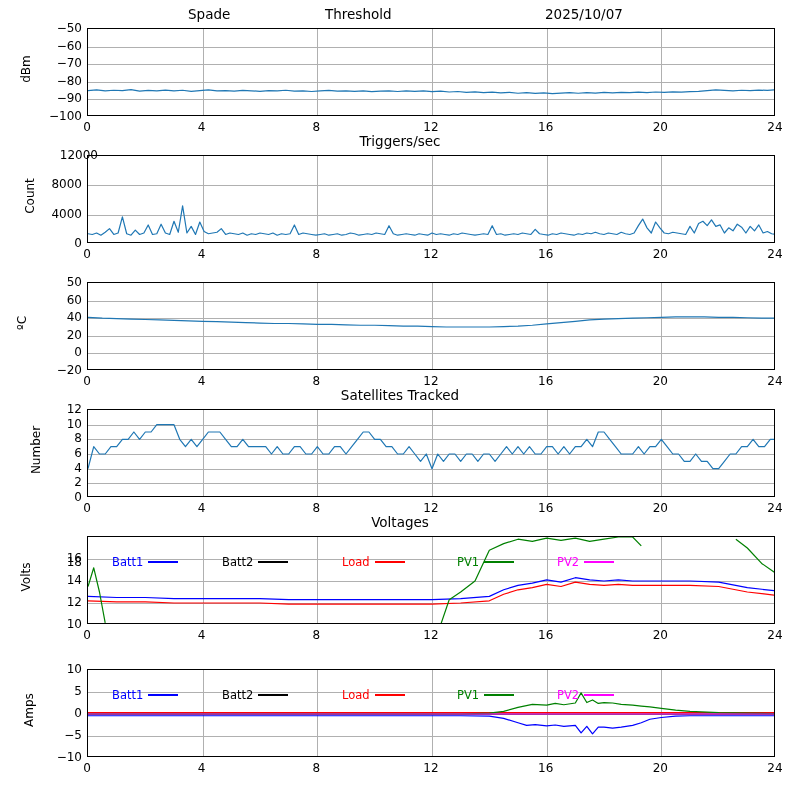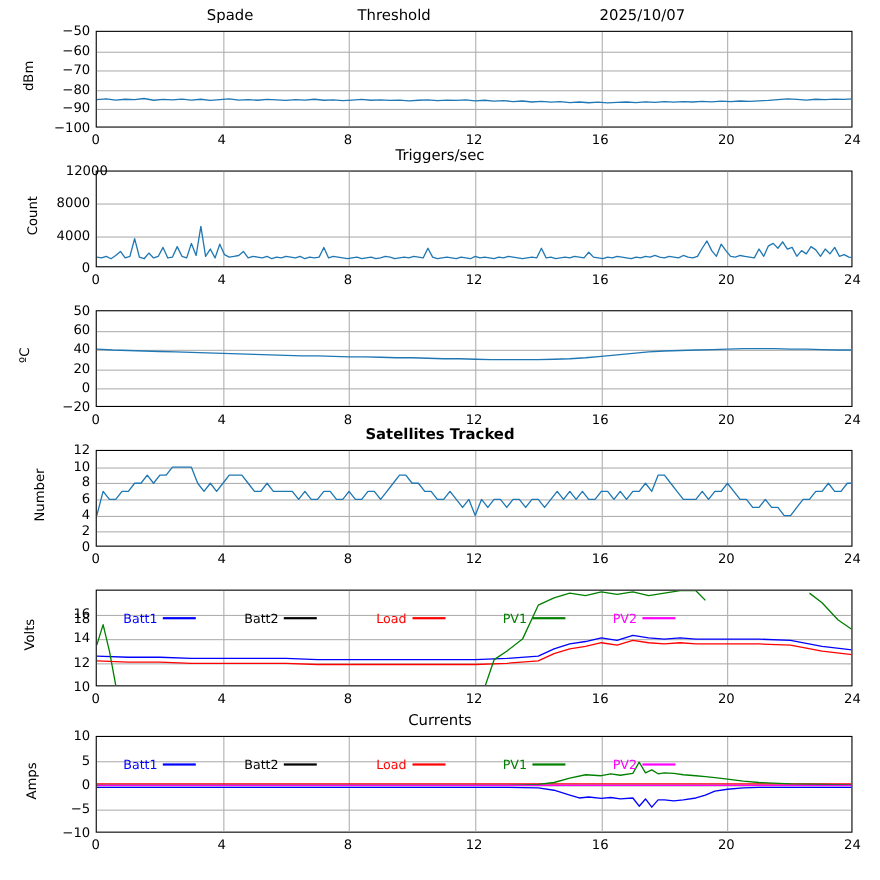--- a/index.html
+++ b/index.html
@@ -215,21 +215,21 @@
         <div class="xtick" style="left: 87px; top: 114px;">0</div>
         <div class="xtick" style="left: 201.667px; top: 114px;">4</div>
         <div class="xtick" style="left: 316.333px; top: 114px;">8</div>
         <div class="xtick" style="left: 431px; top: 114px;">12</div>
         <div class="xtick" style="left: 545.667px; top: 114px;">16</div>
         <div class="xtick" style="left: 660.333px; top: 114px;">20</div>
         <div class="xtick" style="left: 775px; top: 114px;">24</div>
         <div class="ylabel" style="top: 56px; left: 12px; height: 20px;"><span>ºC</span></div>
       </div>
       <div class="panel" style="top: 387px; height: 133px;">
-        <div class="panel-title-row" style="top: 0px; font-weight: bold;"><span class="panel-title">Satellites Tracked</span></div>
+        <div class="panel-title-row" style="top: 0px;"><span class="panel-title">Satellites Tracked</span></div>
         <div class="plot-area" style="top: 22px; height: 88px;">
           <div class="grid-line-h" style="top: 73px;"></div>
           <div class="grid-line-h" style="top: 59px;"></div>
           <div class="grid-line-h" style="top: 44px;"></div>
           <div class="grid-line-h" style="top: 29px;"></div>
           <div class="grid-line-h" style="top: 15px;"></div>
           <div class="grid-line-v" style="left: 115px;"></div>
           <div class="grid-line-v" style="left: 229px;"></div>
           <div class="grid-line-v" style="left: 344px;"></div>
           <div class="grid-line-v" style="left: 459px;"></div>
@@ -248,20 +248,21 @@
         <div class="xtick" style="left: 87px; top: 114px;">0</div>
         <div class="xtick" style="left: 201.667px; top: 114px;">4</div>
         <div class="xtick" style="left: 316.333px; top: 114px;">8</div>
         <div class="xtick" style="left: 431px; top: 114px;">12</div>
         <div class="xtick" style="left: 545.667px; top: 114px;">16</div>
         <div class="xtick" style="left: 660.333px; top: 114px;">20</div>
         <div class="xtick" style="left: 775px; top: 114px;">24</div>
         <div class="ylabel" style="top: 56px; left: 12px; height: 20px;"><span>Number</span></div>
       </div>
       <div class="panel" style="top: 514px; height: 133px;">
+        <div class="panel-title-row" style="top: 0px;"><span class="panel-title">Voltages</span></div>
         <div class="plot-area" style="top: 22px; height: 88px;">
           <div class="grid-line-h" style="top: 66px;"></div>
           <div class="grid-line-h" style="top: 44px;"></div>
           <div class="grid-line-h" style="top: 22px;"></div>
           <div class="grid-line-v" style="left: 115px;"></div>
           <div class="grid-line-v" style="left: 229px;"></div>
           <div class="grid-line-v" style="left: 344px;"></div>
           <div class="grid-line-v" style="left: 459px;"></div>
           <div class="grid-line-v" style="left: 573px;"></div>
           <svg class="trace" width="688" height="88">
@@ -283,21 +284,20 @@
         <div class="xtick" style="left: 660.333px; top: 114px;">20</div>
         <div class="xtick" style="left: 775px; top: 114px;">24</div>
         <div class="ylabel" style="top: 56px; left: 12px; height: 20px;"><span>Volts</span></div>
         <div class="legend" style="left: 112px; top: 40px;"><span class="lg-label" style="color: rgb(0, 0, 255);">Batt1</span><span class="lg-line" style="background: rgb(0, 0, 255);"></span></div>
         <div class="legend" style="left: 222px; top: 40px;"><span class="lg-label" style="color: rgb(0, 0, 0);">Batt2</span><span class="lg-line" style="background: rgb(0, 0, 0);"></span></div>
         <div class="legend" style="left: 342px; top: 40px;"><span class="lg-label" style="color: rgb(255, 0, 0);">Load</span><span class="lg-line" style="background: rgb(255, 0, 0);"></span></div>
         <div class="legend" style="left: 457px; top: 40px;"><span class="lg-label" style="color: rgb(0, 128, 0);">PV1</span><span class="lg-line" style="background: rgb(0, 128, 0);"></span></div>
         <div class="legend" style="left: 557px; top: 40px;"><span class="lg-label" style="color: rgb(255, 0, 255);">PV2</span><span class="lg-line" style="background: rgb(255, 0, 255);"></span></div>
       </div>
       <div class="panel" style="top: 647px; height: 133px;">
-        <div class="panel-title-row" style="top: 0px;"><span class="panel-title">Currents</span></div>
         <div class="plot-area" style="top: 22px; height: 88px;">
           <div class="grid-line-h" style="top: 66px;"></div>
           <div class="grid-line-h" style="top: 44px;"></div>
           <div class="grid-line-h" style="top: 22px;"></div>
           <div class="grid-line-v" style="left: 115px;"></div>
           <div class="grid-line-v" style="left: 229px;"></div>
           <div class="grid-line-v" style="left: 344px;"></div>
           <div class="grid-line-v" style="left: 459px;"></div>
           <div class="grid-line-v" style="left: 573px;"></div>
           <svg class="trace" width="688" height="88">

